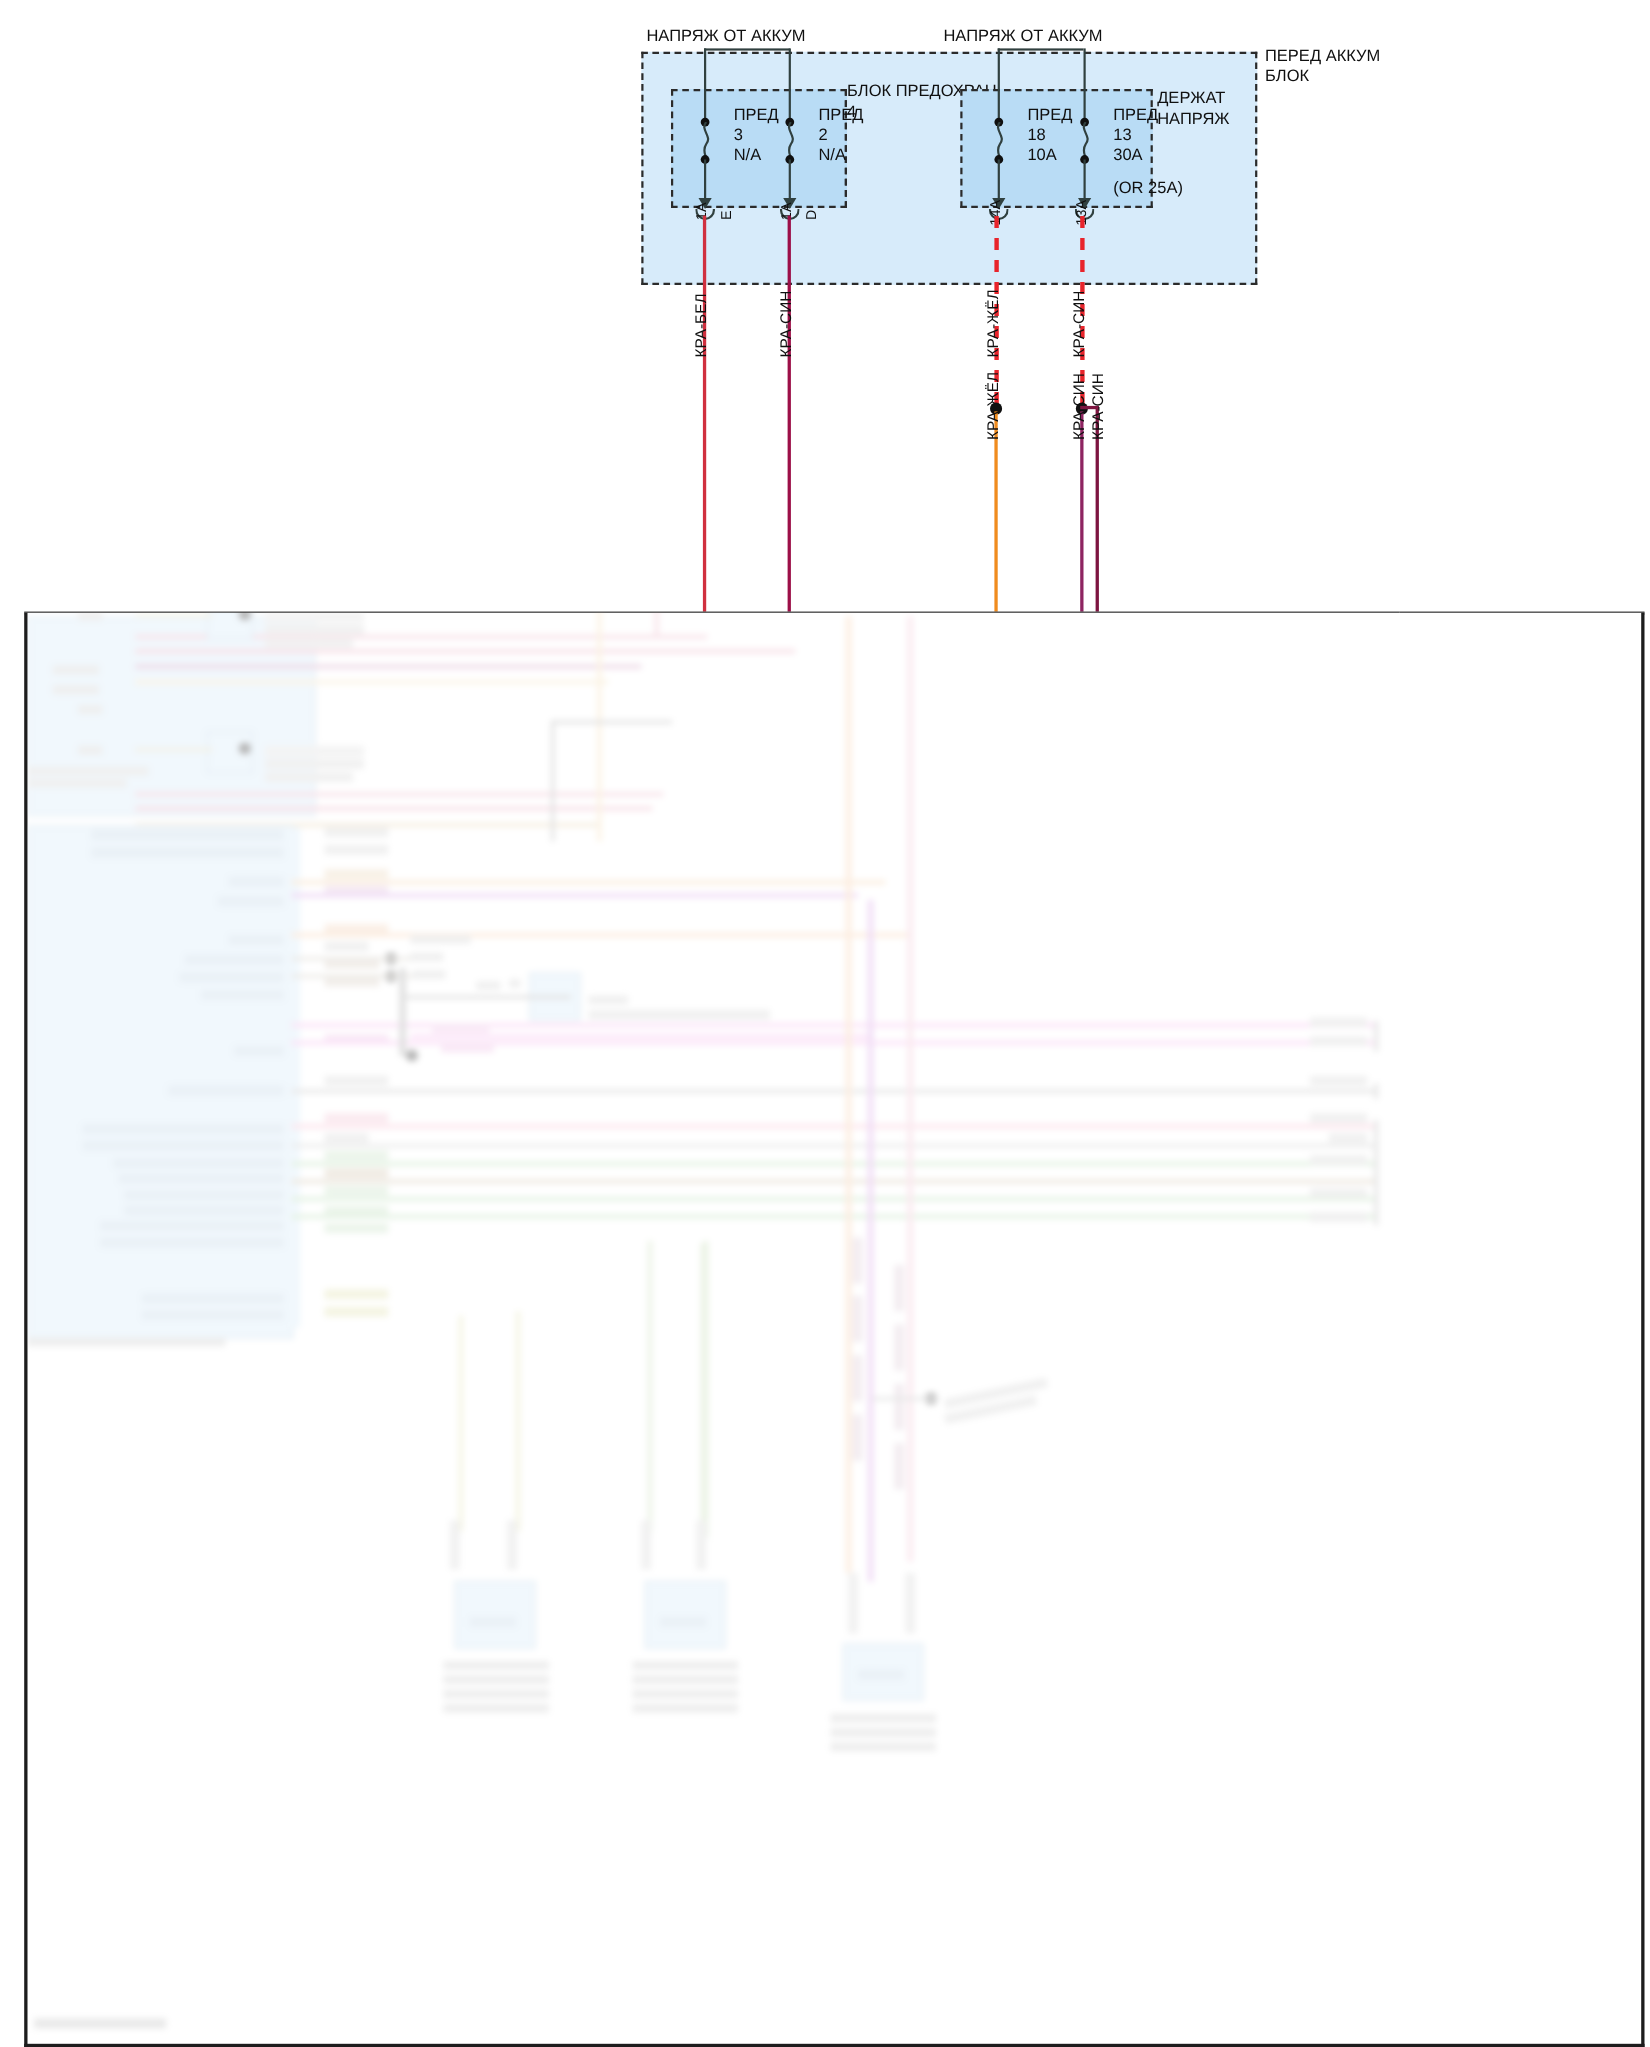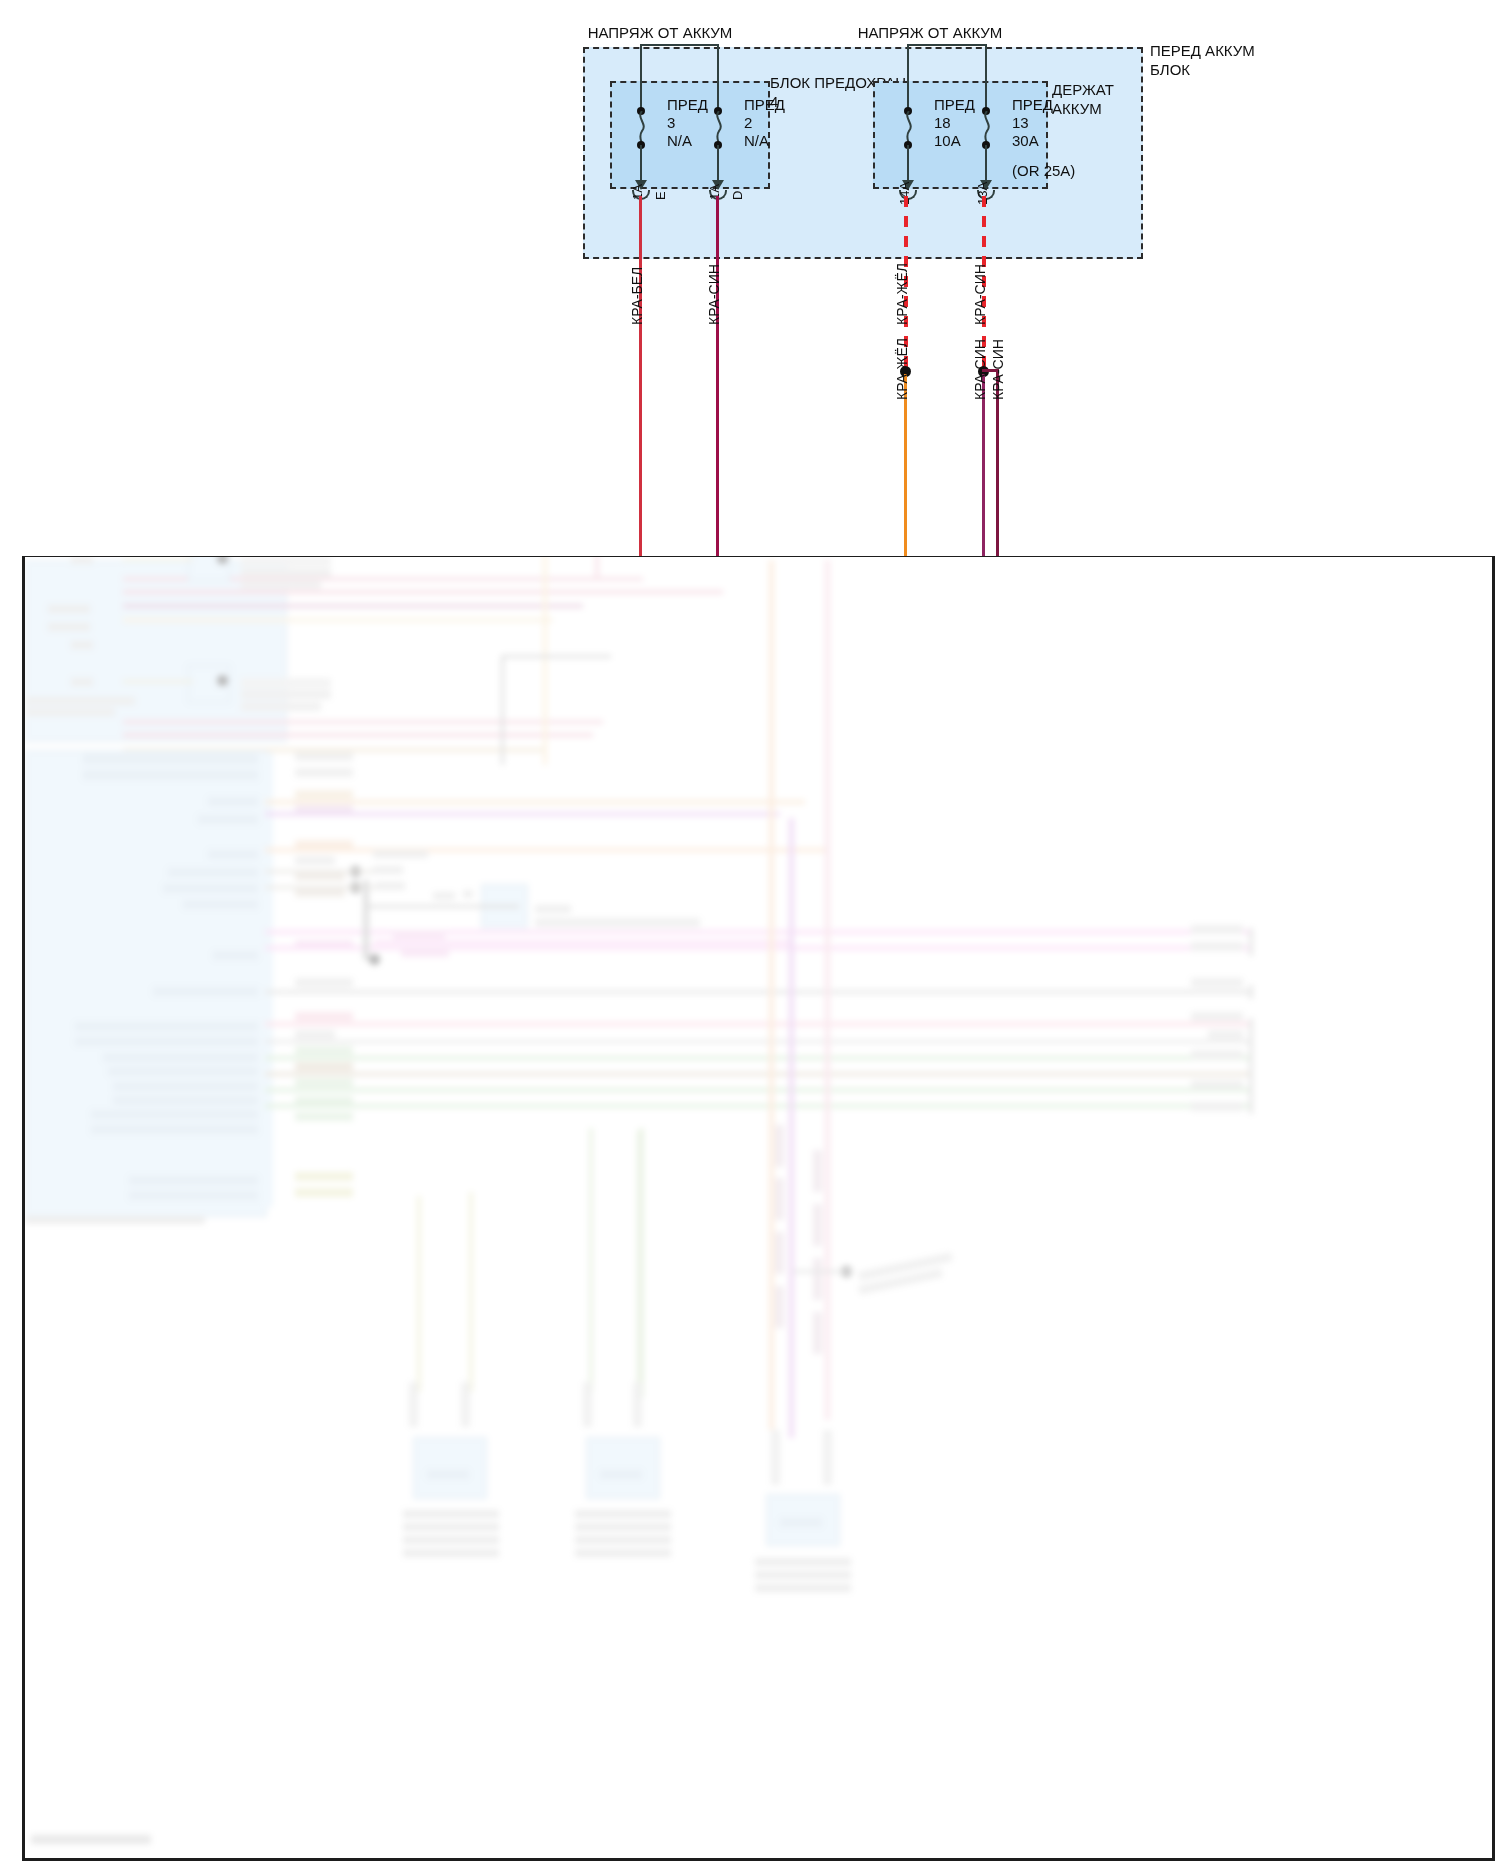--- a/index.html
+++ b/index.html
@@ -77,21 +77,21 @@
     <div class="lbl" style="left:1150px;top:61px;">БЛОК</div>
 
     <div class="dash-box fill-inner" style="left:610px;top:81px;width:160px;height:108px;"></div>
     <div class="lbl" style="left:770px;top:74px;">БЛОК ПРЕДОХРАН</div>
     <div class="lbl" style="left:770px;top:93px;">4</div>
 
     <div style="position:absolute;left:768px;top:81px;width:0;height:108px;border-left:2px dashed #2b2b2b;"></div>
 
     <div class="dash-box fill-inner" style="left:873px;top:81px;width:175px;height:108px;"></div>
     <div class="lbl" style="left:1052px;top:81px;">ДЕРЖАТ</div>
-    <div class="lbl" style="left:1052px;top:100px;">АККУМ</div>
+    <div class="lbl" style="left:1052px;top:100px;">НАПРЯЖ</div>
 
     <div class="lbl-c" style="left:660px;top:24px;">НАПРЯЖ ОТ АККУМ</div>
     <div class="hline" style="left:640px;top:44px;width:78px;"></div>
 
     <div class="lbl-c" style="left:930px;top:24px;">НАПРЯЖ ОТ АККУМ</div>
     <div class="hline" style="left:907px;top:44px;width:78px;"></div>
 
     <div class="vline" style="left:640px;top:44px;height:66px;"></div>
     <div class="fnode" style="left:637px;top:107px;"></div>
     <svg class="fuse-sq" style="left:635px;top:111px;" viewBox="0 0 14 34">

